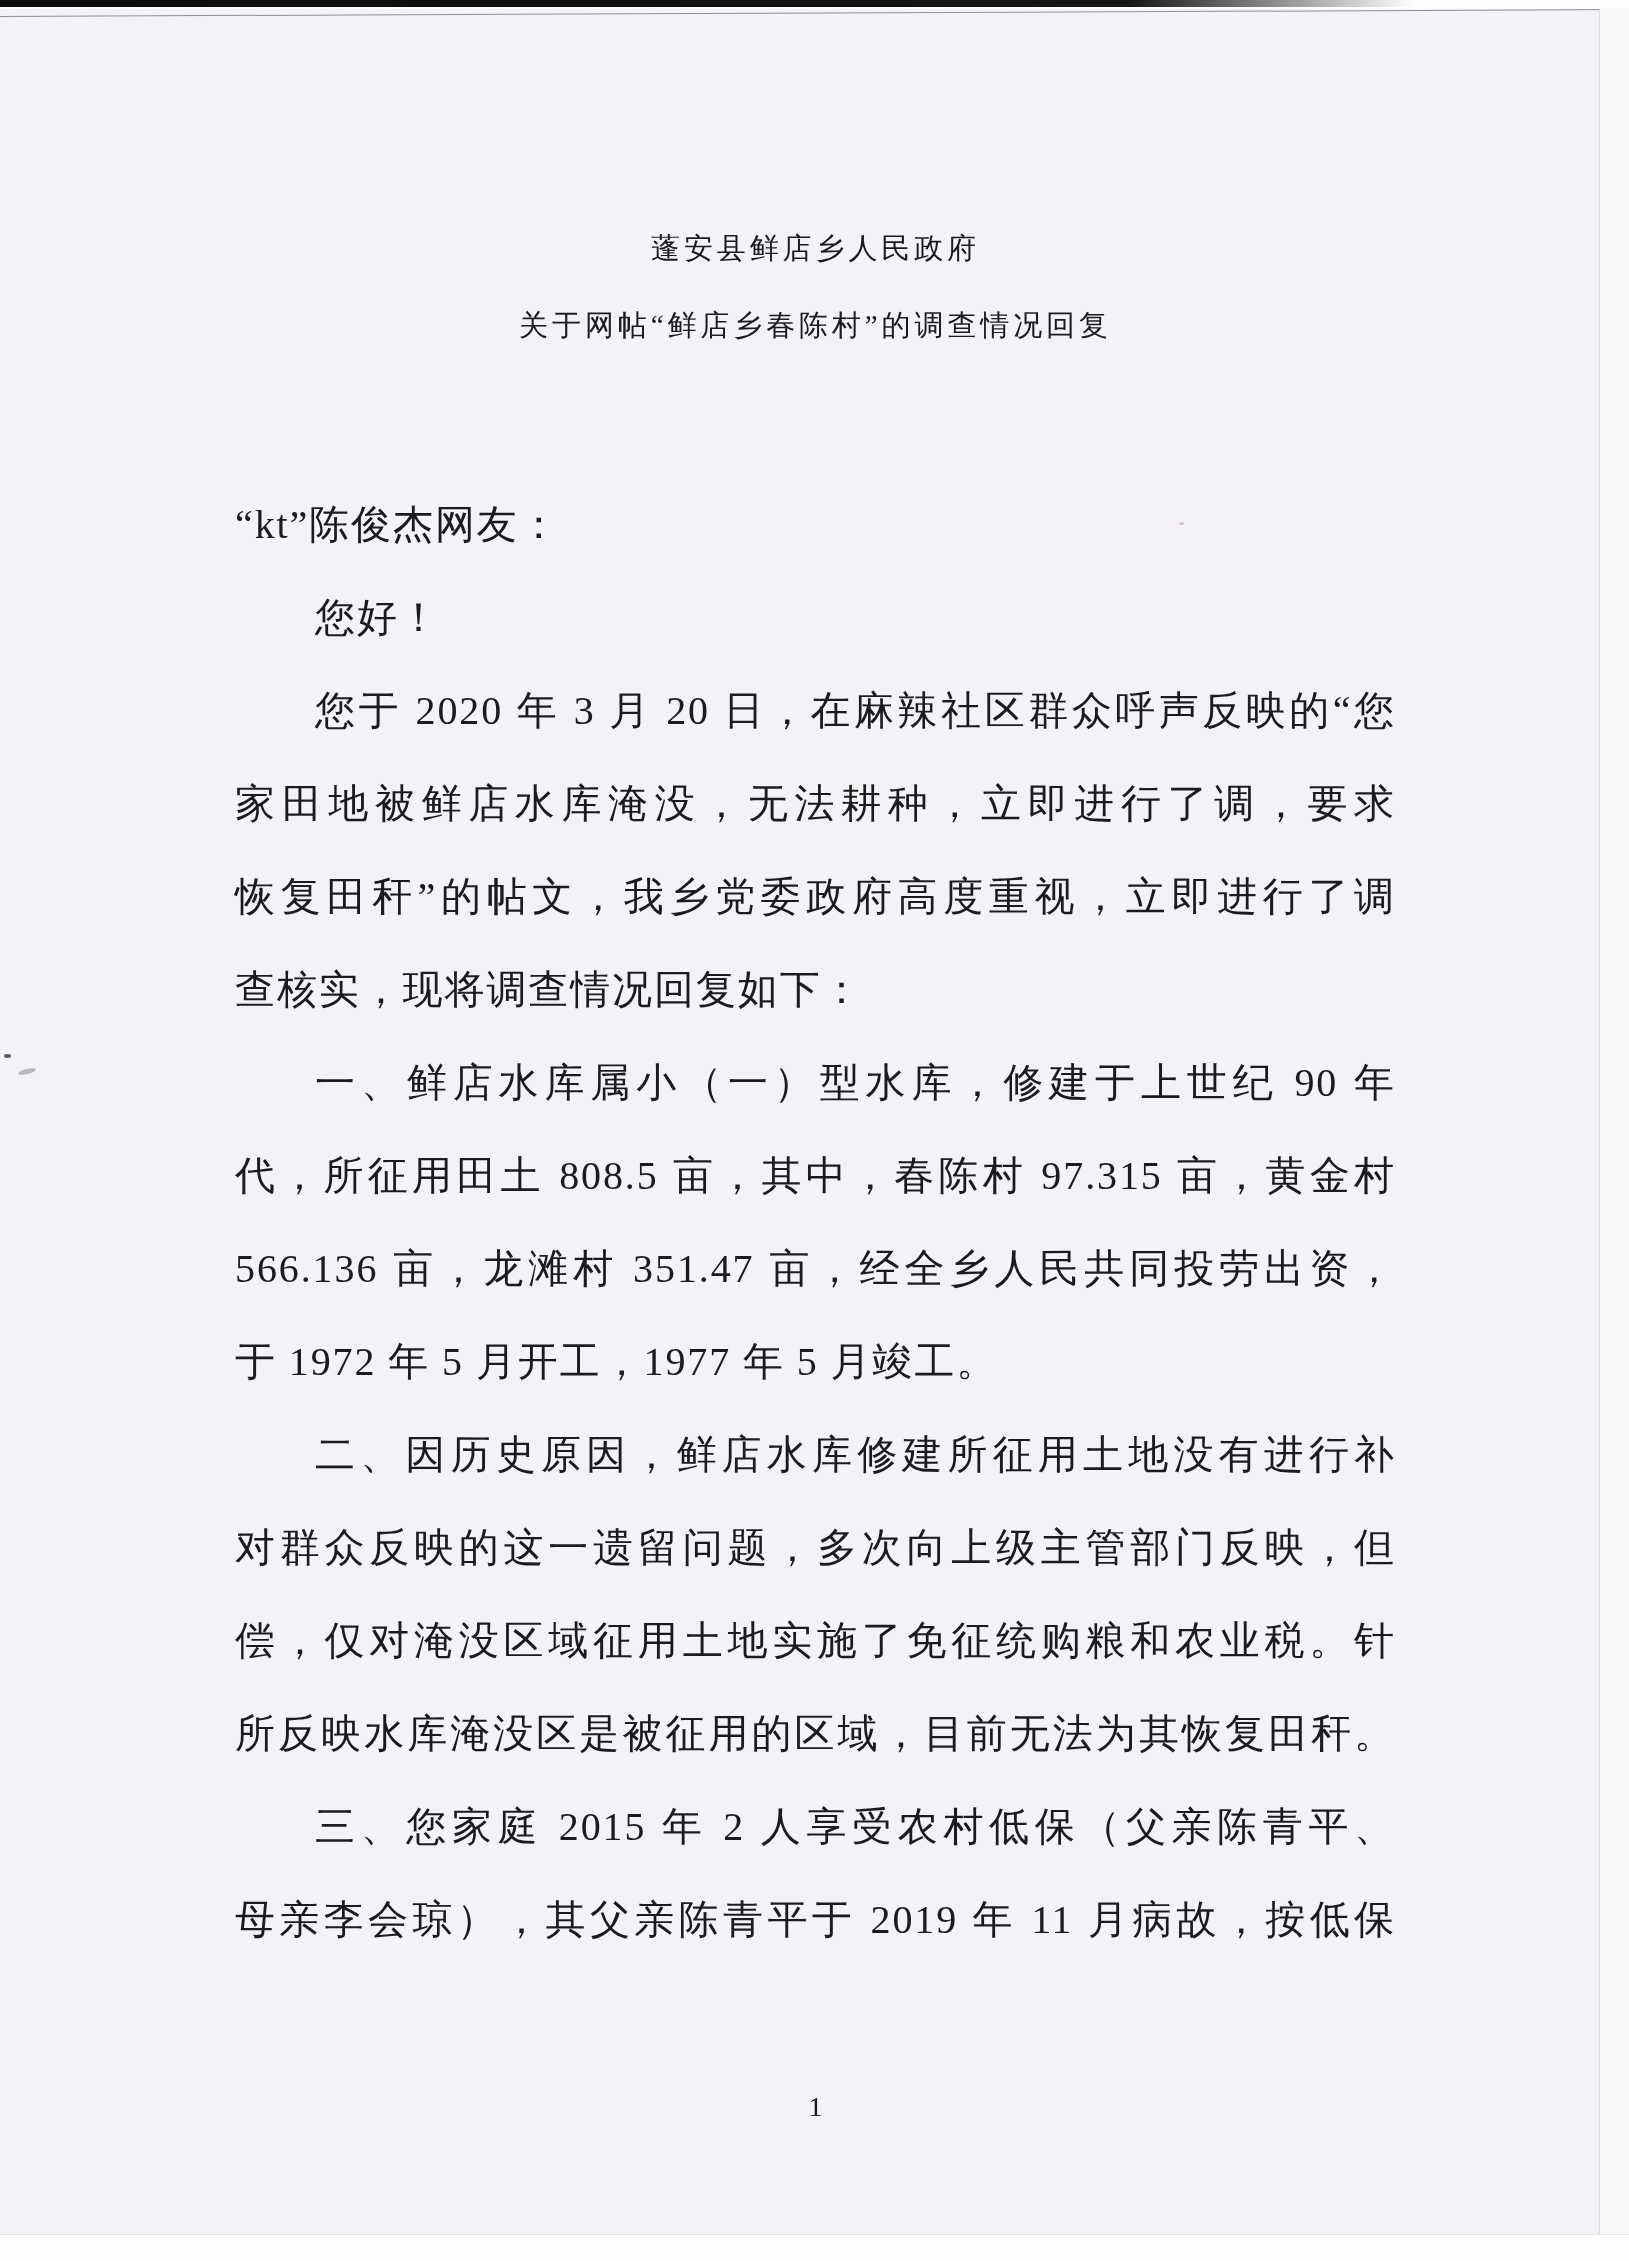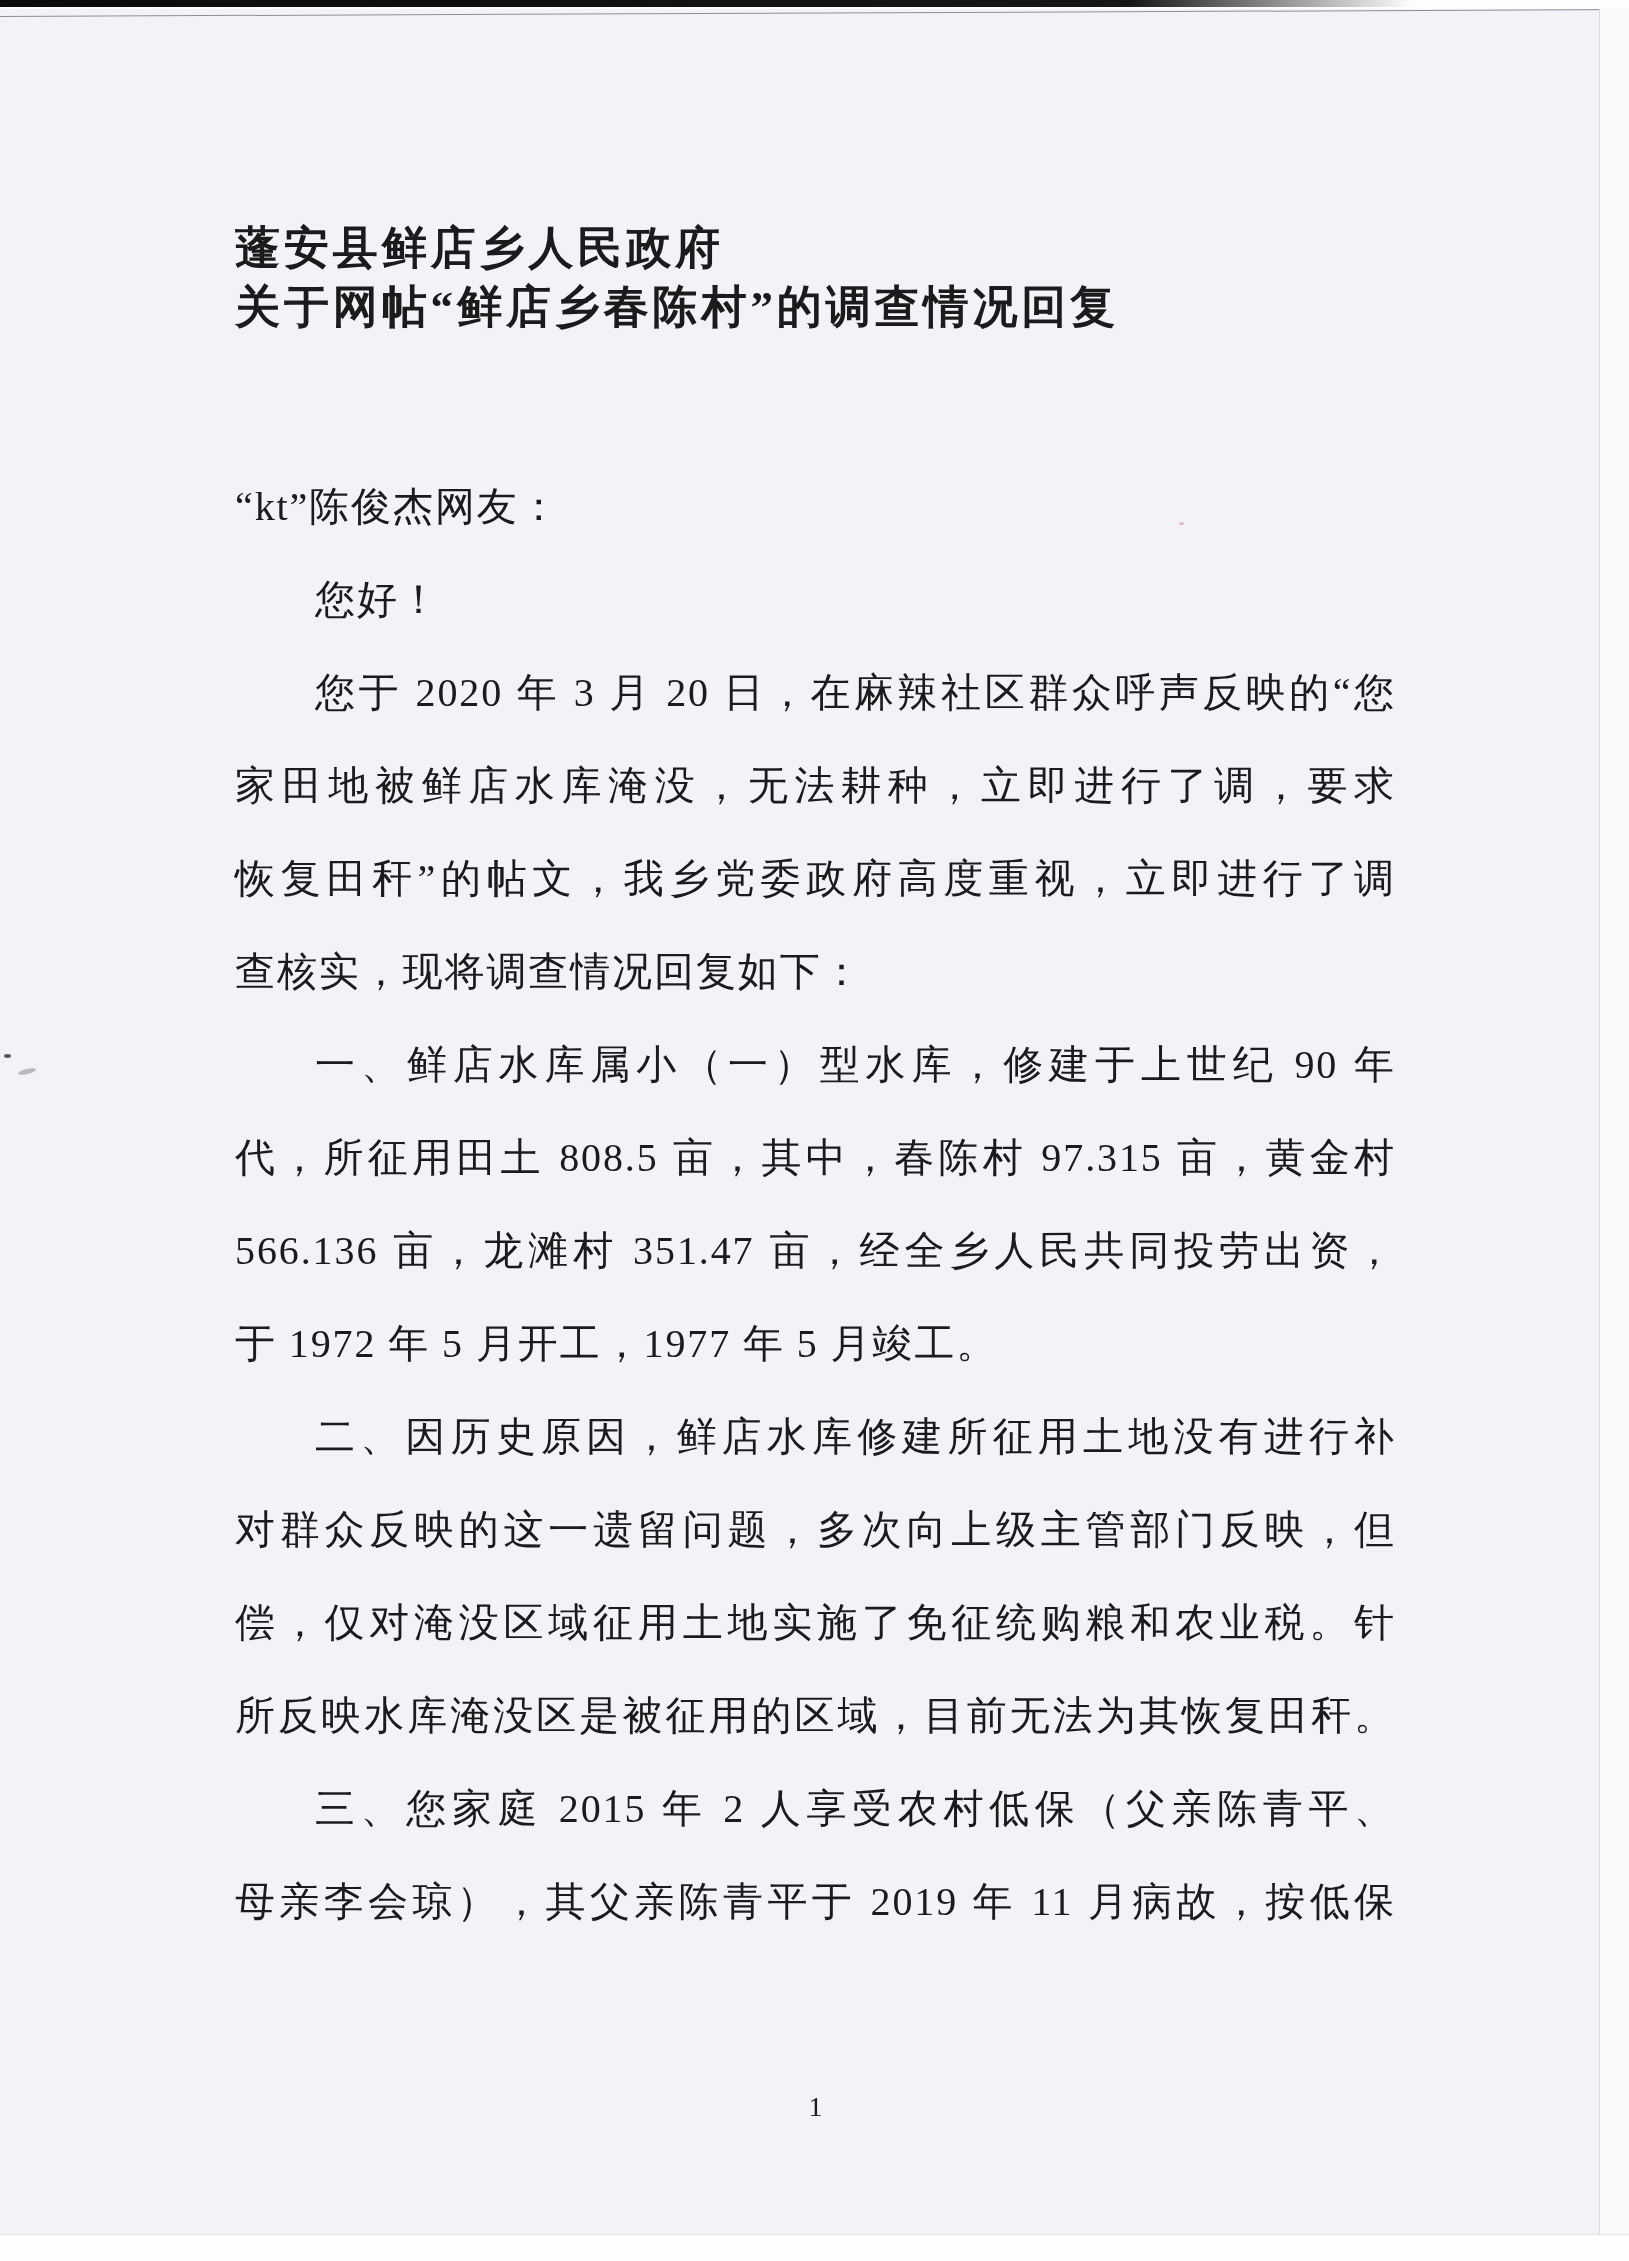--- a/index.html
+++ b/index.html
@@ -66,29 +66,29 @@
   }
 
   
   .content {
     position: absolute;
     left: 235px; top: 0;
     width: 1161px;
   }
 
   .title-line {
-    font-size: 45px;
+    font-size: 29px;
     line-height: 54px;
-    font-weight: bold;
+    font-weight: normal;
     letter-spacing: 3.9px;
-    text-align: left;
+    text-align: center;
     white-space: nowrap;
   }
   .title-1 { margin-top: 221px; }
-  .title-2 { margin-top: 5px; }
+  .title-2 { margin-top: 23px; }
 
   .body-text {
     margin-top: 126px;
     font-size: 40px;
     line-height: 93px;
     letter-spacing: 1.9px;
   }
   .line {
     white-space: nowrap;
     text-align: left;

